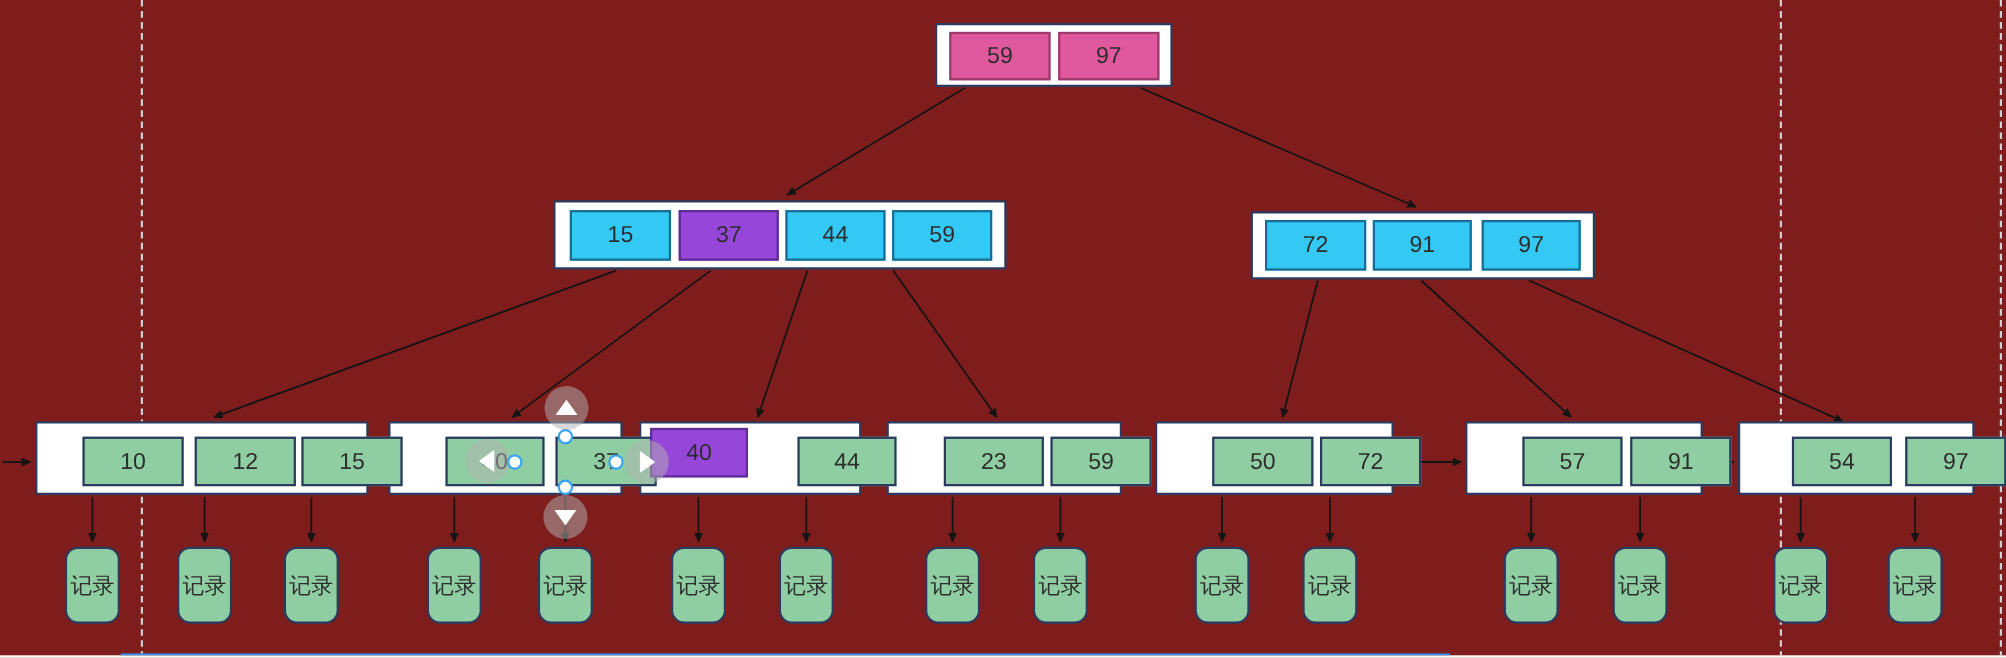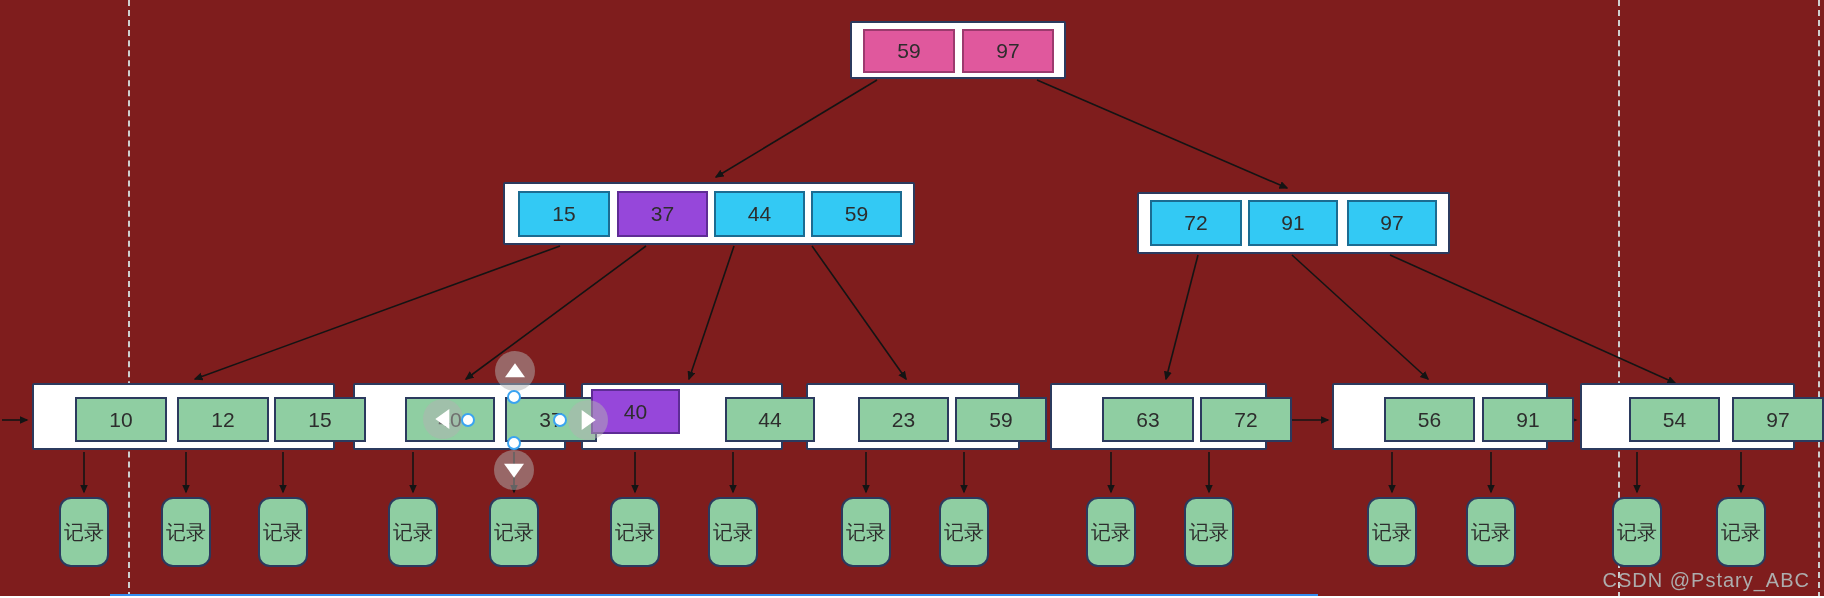--- a/index.html
+++ b/index.html
@@ -108,24 +108,24 @@
       <div class="node" style="left: 353px; top: 383px; width: 213px; height: 67px;"></div>
       <div class="cell c-green" style="left: 368px; top: 397px; width: 90px; height: 45px;">40</div>
       <div class="cell c-green" style="left: 468px; top: 397px; width: 92px; height: 45px;">37</div>
       <div class="node" style="left: 581px; top: 383px; width: 202px; height: 67px;"></div>
       <div class="cell c-purple" style="left: 591px; top: 389px; width: 89px; height: 45px;">40</div>
       <div class="cell c-green" style="left: 688px; top: 397px; width: 90px; height: 45px;">44</div>
       <div class="node" style="left: 806px; top: 383px; width: 214px; height: 67px;"></div>
       <div class="cell c-green" style="left: 821px; top: 397px; width: 91px; height: 45px;">23</div>
       <div class="cell c-green" style="left: 918px; top: 397px; width: 92px; height: 45px;">59</div>
       <div class="node" style="left: 1050px; top: 383px; width: 217px; height: 67px;"></div>
-      <div class="cell c-green" style="left: 1065px; top: 397px; width: 92px; height: 45px;">63</div>
+      <div class="cell c-green" style="left: 1065px; top: 397px; width: 92px; height: 45px;">50</div>
       <div class="cell c-green" style="left: 1163px; top: 397px; width: 92px; height: 45px;">72</div>
       <div class="node" style="left: 1332px; top: 383px; width: 216px; height: 67px;"></div>
-      <div class="cell c-green" style="left: 1347px; top: 397px; width: 91px; height: 45px;">56</div>
+      <div class="cell c-green" style="left: 1347px; top: 397px; width: 91px; height: 45px;">57</div>
       <div class="cell c-green" style="left: 1445px; top: 397px; width: 92px; height: 45px;">91</div>
       <div class="node" style="left: 1580px; top: 383px; width: 215px; height: 67px;"></div>
       <div class="cell c-green" style="left: 1592px; top: 397px; width: 91px; height: 45px;">54</div>
       <div class="cell c-green" style="left: 1695px; top: 397px; width: 92px; height: 45px;">97</div>
       <div class="record" style="left: 59px; top: 497px; width: 50px; height: 70px;">记录</div>
       <div class="record" style="left: 161px; top: 497px; width: 50px; height: 70px;">记录</div>
       <div class="record" style="left: 258px; top: 497px; width: 50px; height: 70px;">记录</div>
       <div class="record" style="left: 388px; top: 497px; width: 50px; height: 70px;">记录</div>
       <div class="record" style="left: 489px; top: 497px; width: 50px; height: 70px;">记录</div>
       <div class="record" style="left: 610px; top: 497px; width: 50px; height: 70px;">记录</div>
@@ -142,15 +142,14 @@
   <div id="overlay-layer">
       <div class="dir dir-up" style="left: 515px; top: 371px;"></div>
       <div class="dir dir-down" style="left: 514px; top: 470px;"></div>
       <div class="dir dir-left" style="left: 443px; top: 419px;"></div>
       <div class="dir dir-right" style="left: 588px; top: 420px;"></div>
       <div class="handle" style="left: 514px; top: 397px;"></div>
       <div class="handle" style="left: 514px; top: 443px;"></div>
       <div class="handle" style="left: 468px; top: 420px;"></div>
       <div class="handle" style="left: 560px; top: 420px;"></div>
     </div>
-  <div id="watermark">CSDN @Pstary_ABC</div>
   <div id="highlight-bar"></div>
 </div>
 
 </body></html>

